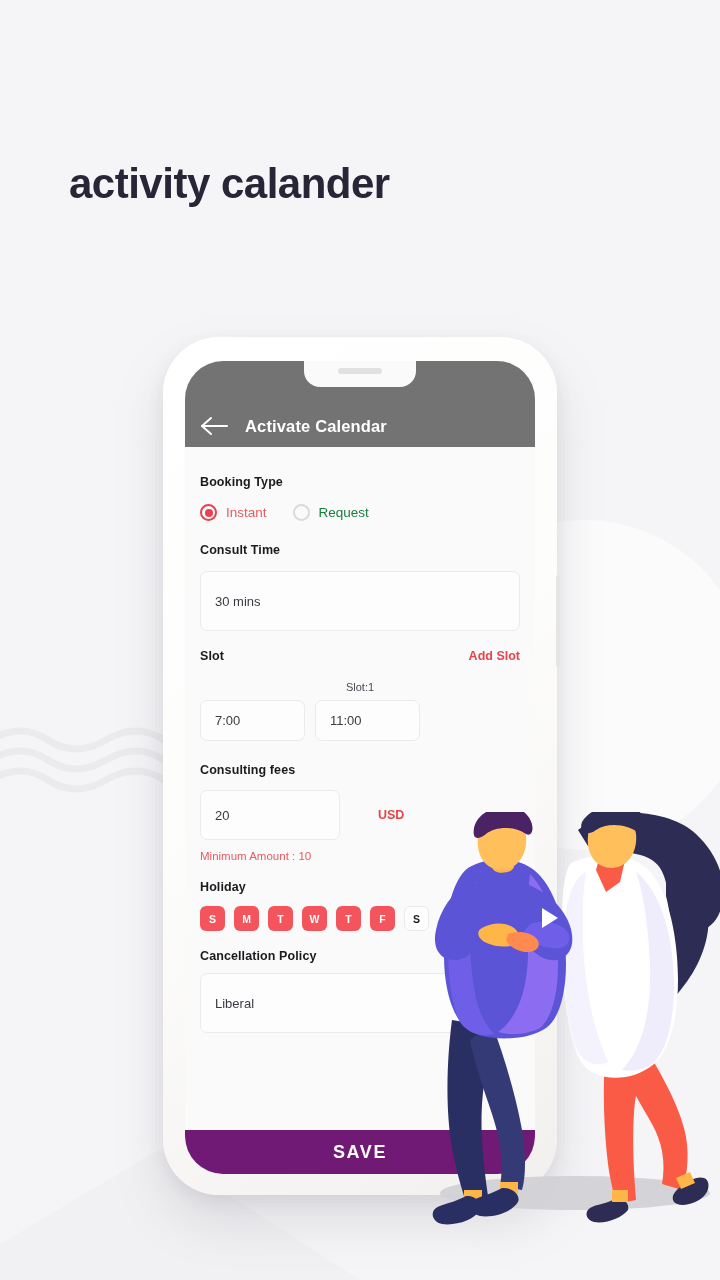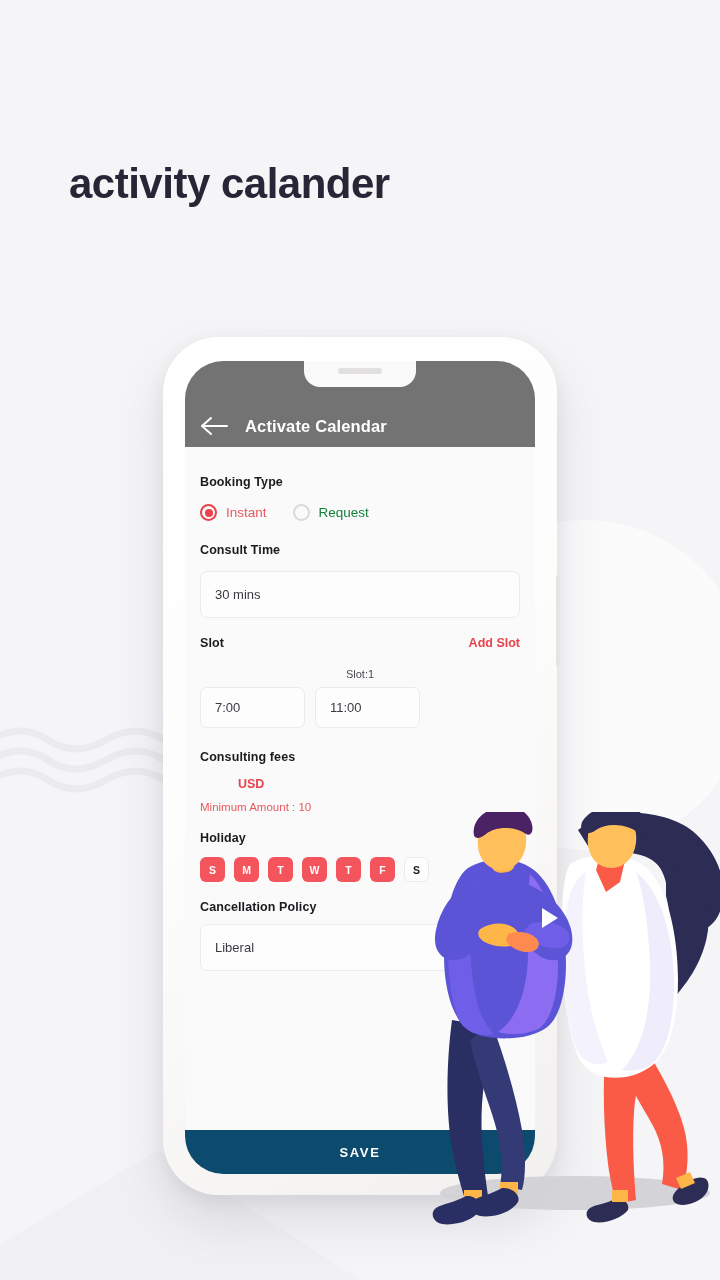--- a/index.html
+++ b/index.html
@@ -97,21 +97,21 @@
     display:flex; align-items:center; justify-content:center;
   }
   .radio.on{ border-color:#E8424D; }
   .radio.on::after{
     content:""; width:8px; height:8px; border-radius:50%; background:#E8424D;
   }
   .radio-label{ font-size:13.5px; color:#15803d; margin-left:9px; }
   .radio-label.sel{ color:#E8595F; }
 
   .field{
-    height:47px; border:1px solid #eceaea; border-radius:7px; background:#fdfdfd;
+    height:60px; border:1px solid #eceaea; border-radius:7px; background:#fdfdfd;
     display:flex; align-items:center; padding:0 14px;
     font-size:13px; color:#3a3a41;
   }
   .mt14{ margin-top:14px; }
   .mt18{ margin-top:18px; }
   .mt22{ margin-top:22px; }
   .mt10{ margin-top:10px; }
 
   .small-label{ font-size:11px; color:#4a4a52;text-align:center; }
   .slot-row{ display:flex; margin-top:7px; }
@@ -127,21 +127,21 @@
   .day{
     width:25px; height:25px; border-radius:6px; background:#F4545B;
     color:#fff; font-size:10.5px; font-weight:bold;
     display:flex; align-items:center; justify-content:center;
   }
   .day + .day{ margin-left:9px; }
   .day.off{ background:#fdfdfd; color:#1b1b1f; border:1px solid #eceaea; }
 
   .save{
     position:absolute; left:0; bottom:0; width:100%; height:44px;
-    background:#0c4a6e; color:#fff; font-size:13px; font-weight:bold;
+    background:#701a75; color:#fff; font-size:18px; font-weight:bold;
     letter-spacing:1.6px; display:flex; align-items:center; justify-content:center;
     border-bottom-left-radius:34px; border-bottom-right-radius:34px;
   }
 
   
   .illus{ position:absolute; left:430px; top:812px; width:300px; height:420px; z-index:4; }
   .floor-shadow{
     position:absolute; left:440px; top:1176px; width:270px; height:34px;
     background:#d2d2d6; border-radius:50%; z-index:3; opacity:.95;
   }
@@ -216,20 +216,23 @@
           <span>7:00</span>
         </div>
         <div class="field slot-field">
           <span>11:00</span>
         </div>
       </div>
 
 
       <div class="label mt22">Consulting fees</div>
       <div class="fee-row">
+        <div class="field fee-field">
+          <span>20</span>
+        </div>
         <span class="fee-cur">USD</span>
       </div>
       <div class="min-amt">Minimum Amount : 10</div>
 
       <div class="label mt18">Holiday</div>
       <div class="days">
         <div class="day">S</div>
         <div class="day">M</div>
         <div class="day">T</div>
         <div class="day">W</div>

